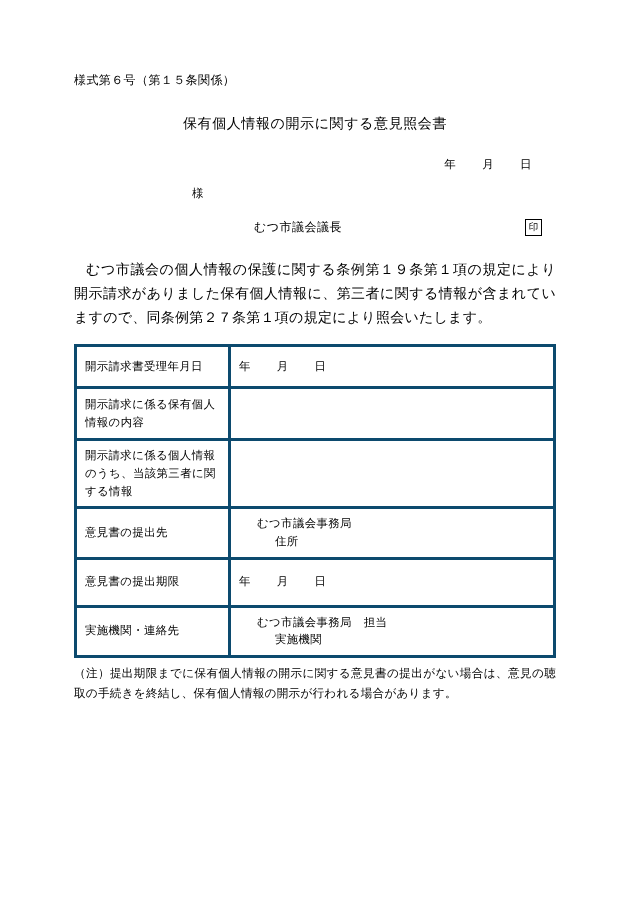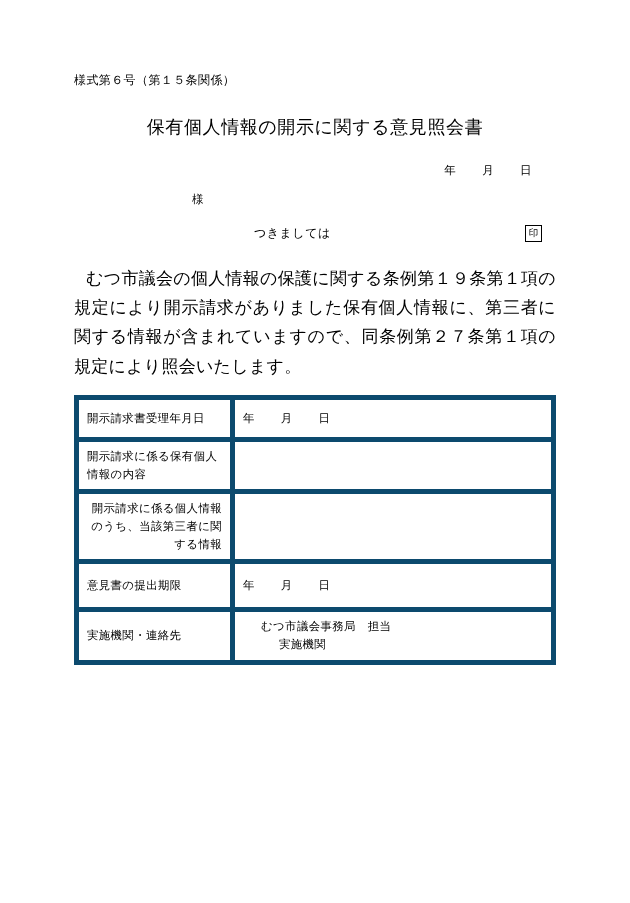--- a/index.html
+++ b/index.html
@@ -24,21 +24,21 @@
     box-sizing: border-box;
     padding: 72px 74px 0 74px;
   }
   .form-no {
     font-size: 12px;
     letter-spacing: 0.4px;
     margin-bottom: 26px;
   }
   .doc-title {
     text-align: center;
-    font-size: 18px;
+    font-size: 14px;
     letter-spacing: 0.6px;
     margin-bottom: 24px;
     margin-top: 16px;
   }
   .date-line {
     font-size: 11.5px;
     text-align: right;
     padding-right: 24px;
     letter-spacing: 0.4px;
     margin-bottom: 14px;
@@ -68,55 +68,55 @@
     margin-right: 14px;
     width: 15px;
     height: 15px;
     border: 1px solid #000;
     font-size: 9.5px;
     line-height: 14px;
     text-align: center;
     letter-spacing: 0;
   }
   .body-para {
-    font-size: 17px;
+    font-size: 14px;
     line-height: 1.72;
     text-align: justify;
     text-justify: inter-ideograph;
     letter-spacing: 0.25px;
     margin-bottom: 2px;
   }
   .indent1 {
     text-indent: 12px;
   }
   .table-wrap {
     margin-top: 14px;
   }
   table.form {
     border-collapse: collapse;
     width: 100%;
     table-layout: fixed;
   }
   table.form td {
-    border: 5px solid #0c4a6e;
+    border: 3px solid #0c4a6e;
     font-size: 11.4px;
     letter-spacing: 0.4px;
     vertical-align: middle;
     padding: 6px 8px;
   }
   td.label {
     width: 135px;
     line-height: 1.55;
   }
   td.value {
     line-height: 1.55;
   }
   .row-h1 { height: 42px; }
   .row-h2 { height: 52px; }
-  .row-h3 { height: 60px; text-align: right; }
+  .row-h3 { height: 60px; }
   .row-h4 { height: 48px; }
   .value-center {
     padding-left: 46px;
   }
   .value-center .gap {
     display: inline-block;
     width: 26px;
   }
   .value-indent {
     padding-left: 18px;
@@ -143,21 +143,21 @@
 
   <div class="doc-title">保有個人情報の開示に関する意見照会書</div>
 
   <div class="date-line">
     <span>年</span><span class="gap"></span><span>月</span><span class="gap"></span><span>日</span>
   </div>
 
   <div class="addressee">様</div>
 
   <div class="issuer-row">
-    <span class="issuer-name">つきましては</span>
+    <span class="issuer-name">むつ市議会議長</span>
     <span class="seal">印</span>
   </div>
 
   <div class="body-para indent1">むつ市議会の個人情報の保護に関する条例第１９条第１項の規定により開示請求がありました保有個人情報に、第三者に関する情報が含まれていますので、同条例第２７条第１項の規定により照会いたします。</div>
 
   <div class="table-wrap">
     <table class="form">
       <tbody>
         <tr class="row-h1">
           <td class="label">開示請求書受理年月日</td>
@@ -167,30 +167,38 @@
         </tr>
         <tr class="row-h2">
           <td class="label vtop">開示請求に係る保有個人情報の内容</td>
           <td class="value"></td>
         </tr>
         <tr class="row-h3">
           <td class="label vtop">開示請求に係る個人情報のうち、当該第三者に関する情報</td>
           <td class="value"></td>
         </tr>
         <tr class="row-h4">
+          <td class="label">意見書の提出先</td>
+          <td class="value">
+            <div class="value-indent">むつ市議会事務局</div>
+            <div class="value-sub">住所</div>
+          </td>
+        </tr>
+        <tr class="row-h4">
           <td class="label">意見書の提出期限</td>
           <td class="value value-center">
             <span>年</span><span class="gap"></span><span>月</span><span class="gap"></span><span>日</span>
           </td>
         </tr>
         <tr class="row-h4">
           <td class="label">実施機関・連絡先</td>
           <td class="value">
             <div class="value-indent">むつ市議会事務局　担当</div>
             <div class="value-sub">実施機関</div>
           </td>
         </tr>
       </tbody>
     </table>
   </div>
 
+  <div class="note">（注）提出期限までに保有個人情報の開示に関する意見書の提出がない場合は、意見の聴取の手続きを終結し、保有個人情報の開示が行われる場合があります。</div>
 
 </div>
 
 </body></html>

